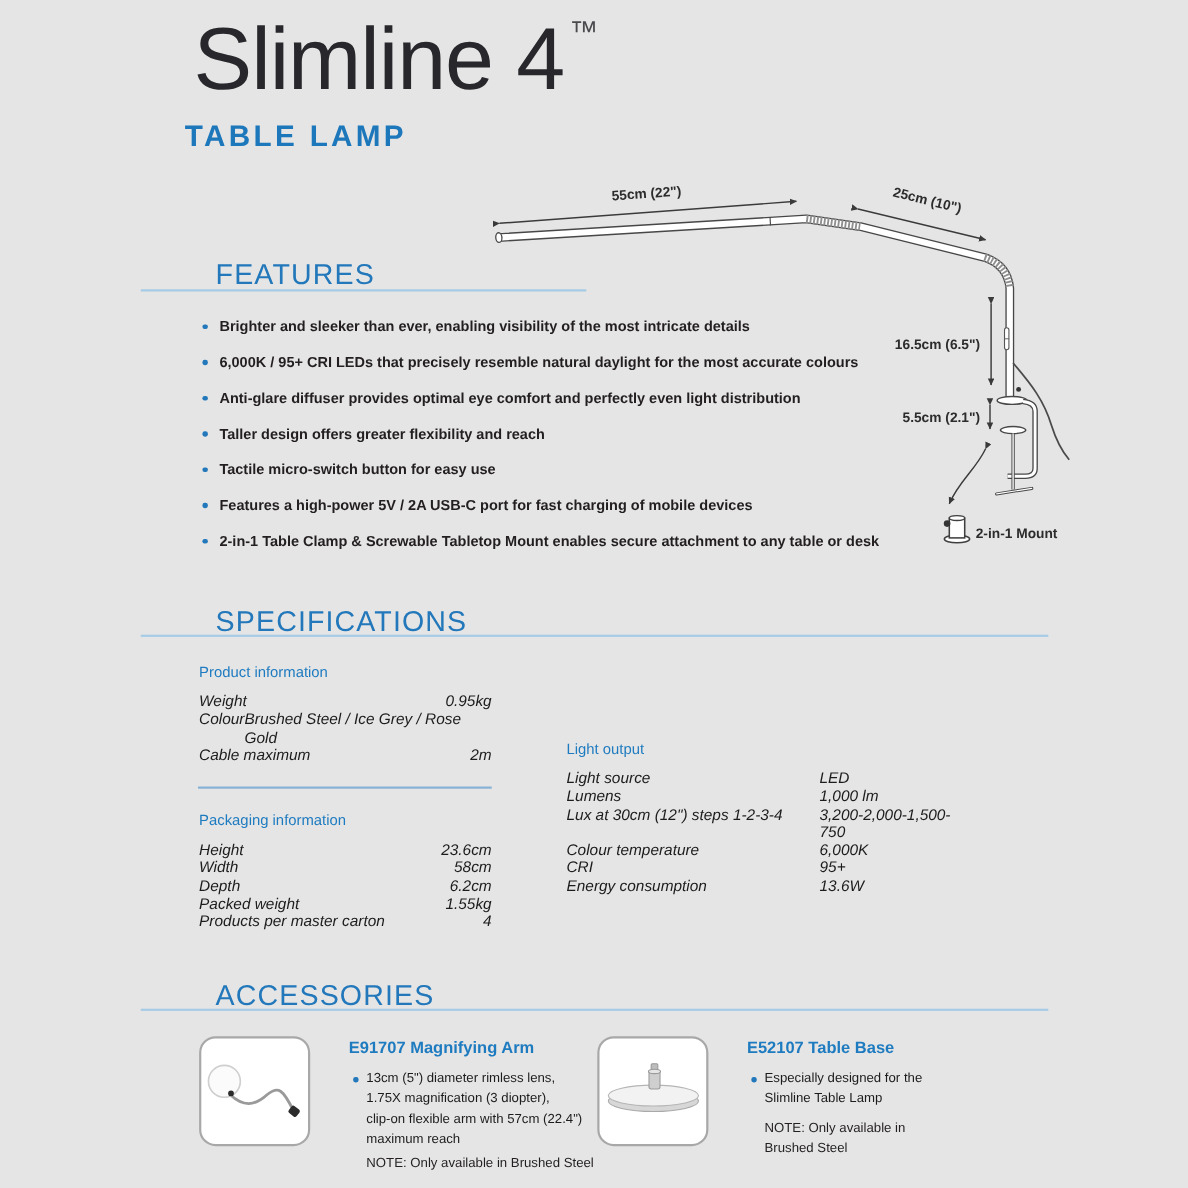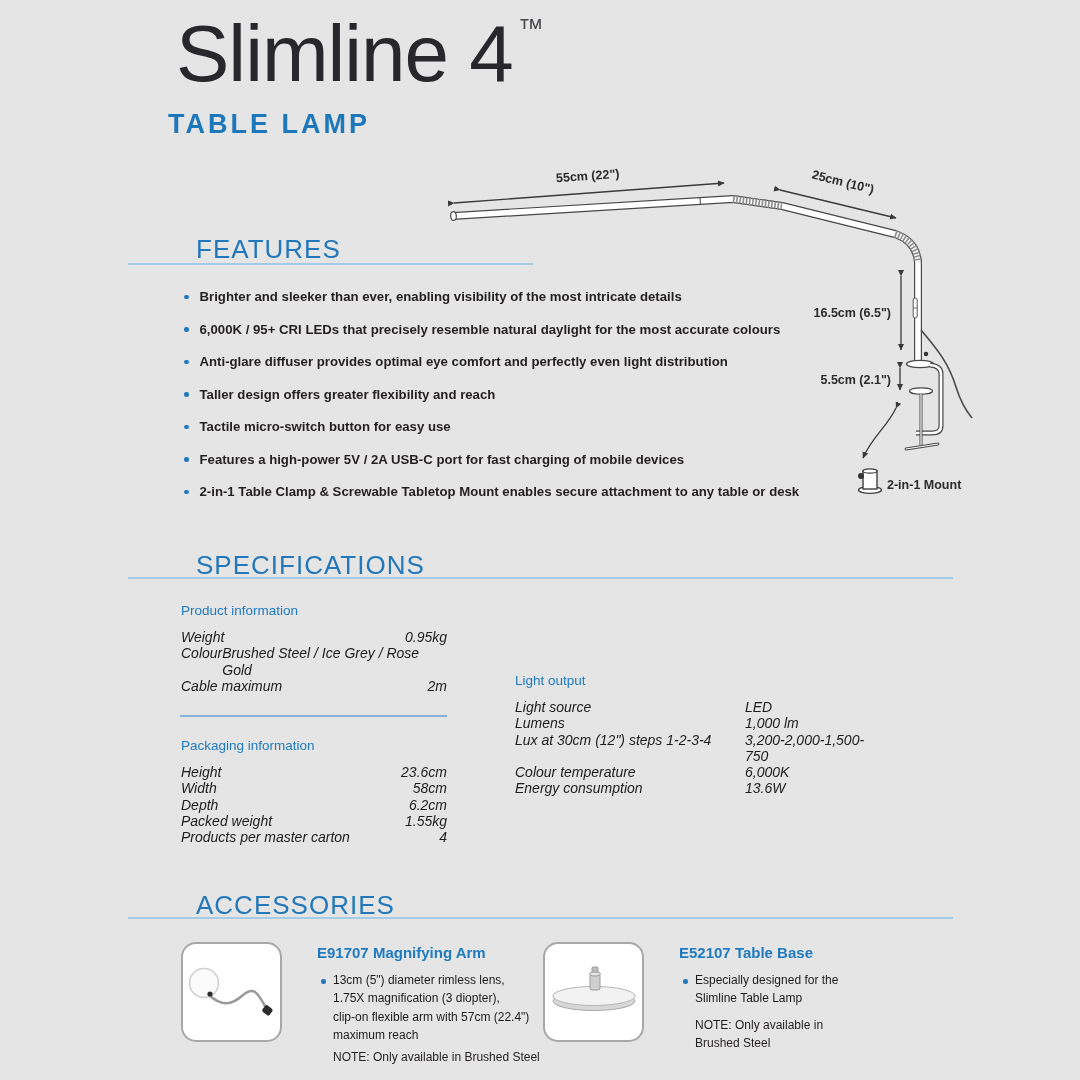--- a/index.html
+++ b/index.html
@@ -206,20 +206,24 @@
       </div>
     <div class="spec-row">
         <span class="spec-label">Lux at 30cm (12") steps 1-2-3-4</span>
         <span class="spec-value">3,200-2,000-1,500-750</span>
       </div>
     <div class="spec-row">
         <span class="spec-label">Colour temperature</span>
         <span class="spec-value">6,000K</span>
       </div>
     <div class="spec-row">
+        <span class="spec-label">CRI</span>
+        <span class="spec-value">95+</span>
+      </div>
+    <div class="spec-row">
         <span class="spec-label">Energy consumption</span>
         <span class="spec-value">13.6W</span>
       </div>
   </div>
 
   <h2 class="section-heading" style="top:874px;">ACCESSORIES</h2>
   <div class="rule" style="left:128px; top:917px; width:825px;"></div>
 
   <div class="acc-box" style="left:181px; top:942px;">
     <svg width="97" height="96" viewBox="0 0 97 96">

